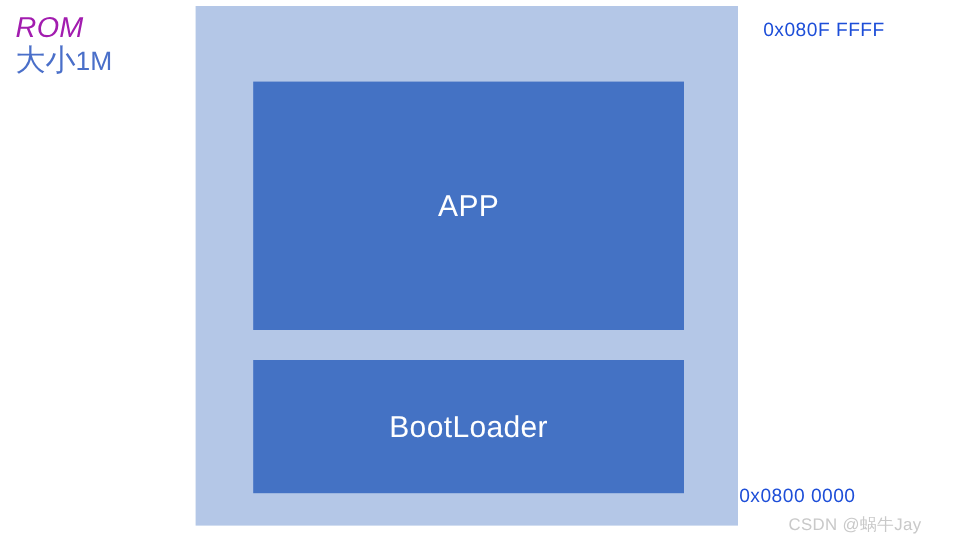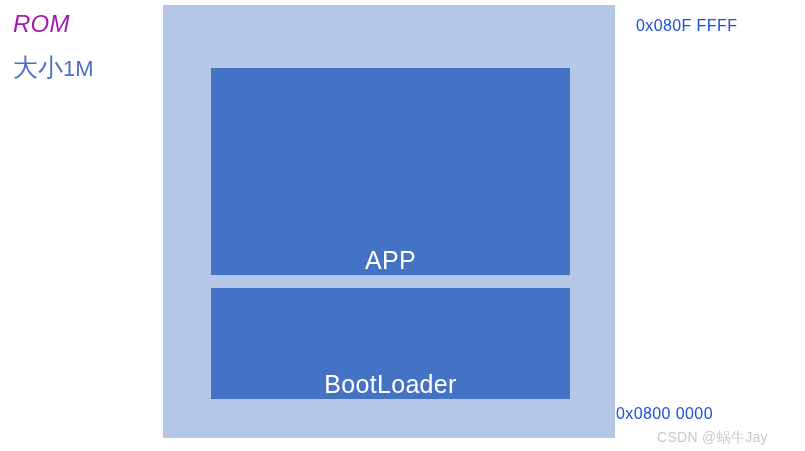--- a/index.html
+++ b/index.html
@@ -23,21 +23,21 @@
     font-size: 24px;
     line-height: 30px;
     color: #a21caf;
     white-space: nowrap;
     letter-spacing: 0.2px;
     font-style: italic;
   }
   .label-size {
     position: absolute;
     left: 13px;
-    top: 51px;
+    top: 34px;
     font-size: 25px;
     line-height: 32px;
     color: #4A6FC9;
     white-space: nowrap;
   }
   .label-size .num {
     font-size: 22px;
   }
 
   
@@ -66,40 +66,40 @@
     width: 452px;
     height: 433px;
     background: #B4C7E7;
   }
 
   
   .region {
     position: absolute;
     background: #4472C4;
     display: flex;
-    align-items: flex-end;
+    align-items: center;
     justify-content: center;
     box-sizing: border-box;
   }
   .region-label {
     color: #FFFFFF;
     font-size: 25px;
     line-height: 30px;
     letter-spacing: 0.3px;
     white-space: nowrap;
   }
   .region-app {
     left: 211px;
     top: 68px;
     width: 359px;
     height: 207px;
   }
   .region-boot {
     left: 211px;
-    top: 288px;
+    top: 300px;
     width: 359px;
     height: 111px;
   }
 
   
   .watermark {
     position: absolute;
     left: 657px;
     top: 428px;
     font-size: 14px;

